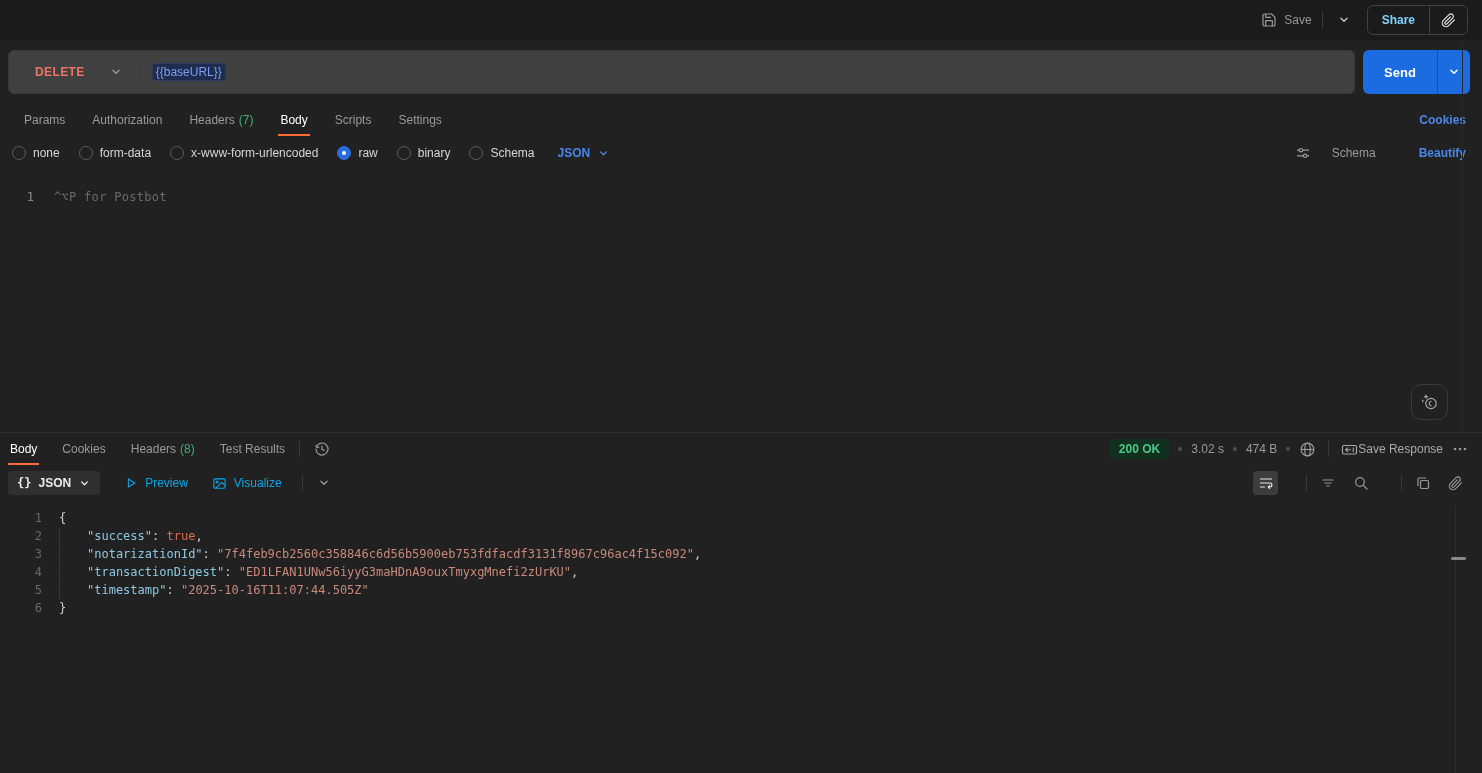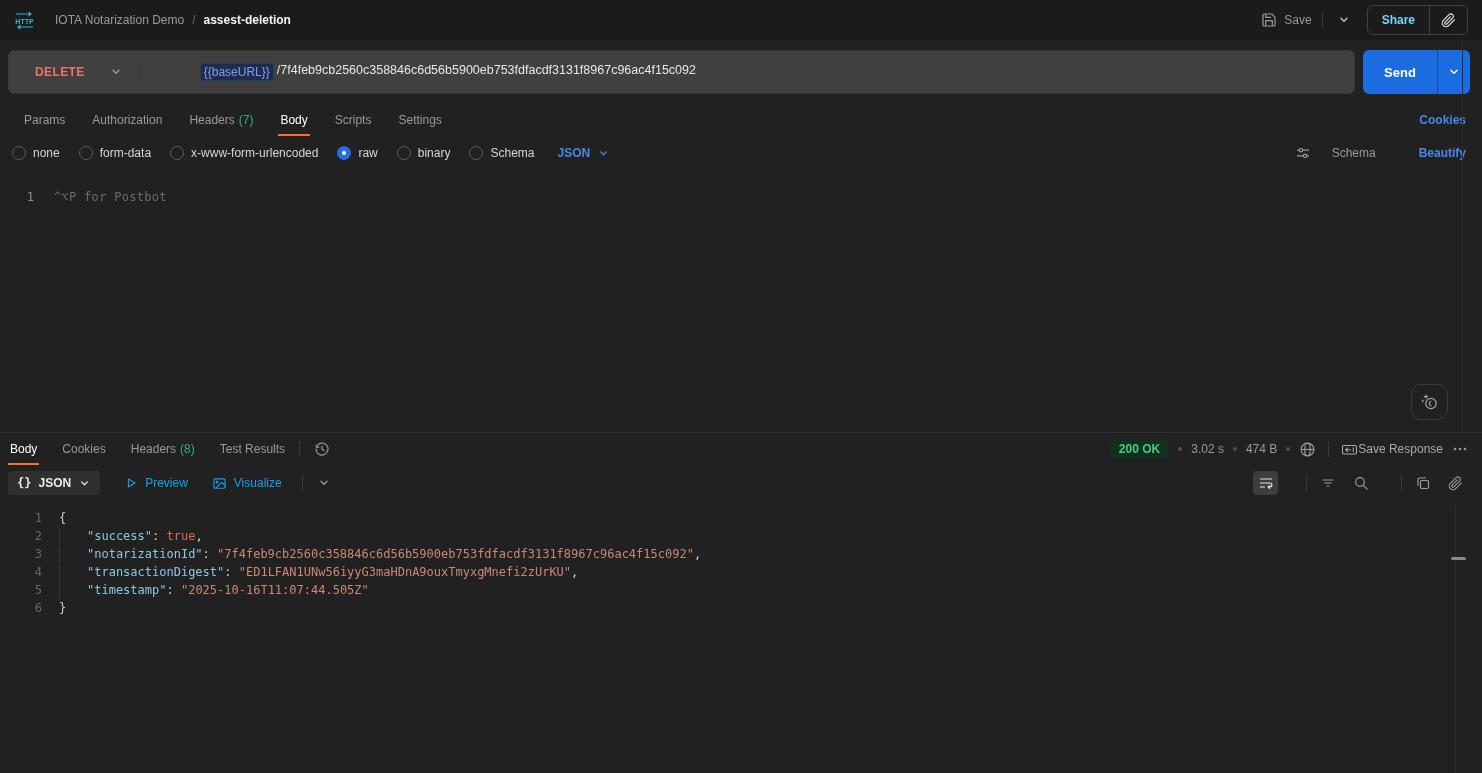--- a/index.html
+++ b/index.html
@@ -29,21 +29,21 @@
   .share-main { padding:0 14px; color:#7dd3fc; font-weight:600; display:flex; align-items:center; height:100%; cursor:pointer; }
   .share-group .sep { width:1px; height:100%; background:#414141; }
   .share-link { padding:0 11px; color:#ececec; display:flex; align-items:center; height:100%; cursor:pointer; }
 
   
   .req-row { display:flex; align-items:center; gap:8px; padding:10px 12px 10px 8px; flex:none; }
   .url-bar { flex:1; height:44px; background:#404040; border:1px solid #383838; border-radius:6px; display:flex; align-items:center; }
   .method { color:#ee7362; font-weight:700; font-size:12px; letter-spacing:.4px; margin-left:26px; }
   .method-chev { color:#9a9a9a; margin-left:24px; display:flex; }
   .method-sep { width:1px; height:26px; background:#3a3a3a; margin:0 12px 0 16px; }
-  .url-text { font-size:12.5px; display:flex; align-items:flex-start; white-space:nowrap;margin-left:48px; }
+  .url-text { font-size:12.5px; display:flex; align-items:flex-end; white-space:nowrap; }
   .var-chip { color:#7a9ff2; background:#202c4e; border:1px solid #2c3a63; border-radius:3px; padding:1px 3px; font-size:12px; }
   .url-path { color:#e8e8e8; margin-left:3px; }
   .send-btn { width:107px; height:44px; background:#1a6ce0; border-radius:6px; display:flex; color:#fff; flex:none; cursor:pointer; }
   .send-main { flex:1; display:flex; align-items:center; justify-content:center; font-weight:700; font-size:13px; }
   .send-split { width:33px; border-left:1px solid rgba(0,0,0,.28); display:flex; align-items:center; justify-content:center; }
 
   
   .tabs-row { height:32px; display:flex; align-items:center; padding:0 16px 0 24px; gap:27px; color:#9a9a9a; flex:none; }
   .tab { height:100%; display:flex; align-items:center; position:relative; cursor:pointer; gap:4px; }
   .tab.active { color:#fff; }
@@ -102,32 +102,20 @@
   .tok-punc { color:#cfcfcf; }
 
   .resp-track { position:absolute; right:26px; top:72px; bottom:0; width:1px; background:#2d2d2d; }
   .resp-handle { position:absolute; right:16px; top:124px; width:15px; height:3px; background:#8a8a8a; border-radius:2px; }
   .right-rail { position:absolute; right:19px; top:40px; bottom:341px; width:1px; background:#282828; }
 </style>
 </head>
 <body>
 
 <div class="header">
-  <span class="crumbs">
-    <span style="margin-right:10px;">
-      <svg width="25" height="19" viewBox="0 0 25 19" fill="none" stroke="#35b9cc" stroke-width="1.1">
-        <path d="M4 3 H19 M16.5 1 L19 3 L16.5 5"></path>
-        <text x="12.5" y="12.5" text-anchor="middle" font-size="7" font-weight="bold" fill="#35b9cc" stroke="none" font-family="Liberation Sans, sans-serif">HTTP</text>
-        <path d="M21 16 H6 M8.5 14 L6 16 L8.5 18"></path>
-      </svg>
-    </span>
-    <span class="crumb-col">IOTA Notarization Demo</span>
-    <span class="crumb-sep">/</span>
-    <span class="crumb-req">assest-deletion</span>
-  </span>
   <span class="hdr-right">
     <span class="save-btn">
       <span>
         <svg width="16" height="16" viewBox="0 0 24 24" fill="none" stroke="currentColor" stroke-width="1.8" stroke-linejoin="round">
           <path d="M19 21H5a2 2 0 0 1-2-2V5a2 2 0 0 1 2-2h11l5 5v11a2 2 0 0 1-2 2z"></path>
           <path d="M17 21v-8H7v8"></path>
             <path d="M7 3v5h8"></path>
         </svg>
       </span>
       <span>Save</span>
@@ -162,21 +150,20 @@
     <span class="method-chev">
       <span>
         <svg width="14" height="14" viewBox="0 0 16 16" fill="none" stroke="currentColor" stroke-width="1.5" stroke-linecap="round" stroke-linejoin="round">
             <polyline points="4.5,6 8,9.5 11.5,6"></polyline>
           </svg>
       </span>
     </span>
     <span class="method-sep"></span>
     <span class="url-text">
       <span class="var-chip">{{baseURL}}</span>
-      <span class="url-path">/7f4feb9cb2560c358846c6d56b5900eb753fdfacdf3131f8967c96ac4f15c092</span>
     </span>
   </div>
   <div class="send-btn">
     <span class="send-main">
       <span>Send</span>
     </span>
     <span class="send-split">
       <span>
         <svg width="14" height="14" viewBox="0 0 16 16" fill="none" stroke="currentColor" stroke-width="1.7" stroke-linecap="round" stroke-linejoin="round">
             <polyline points="4.5,6 8,9.5 11.5,6"></polyline>

